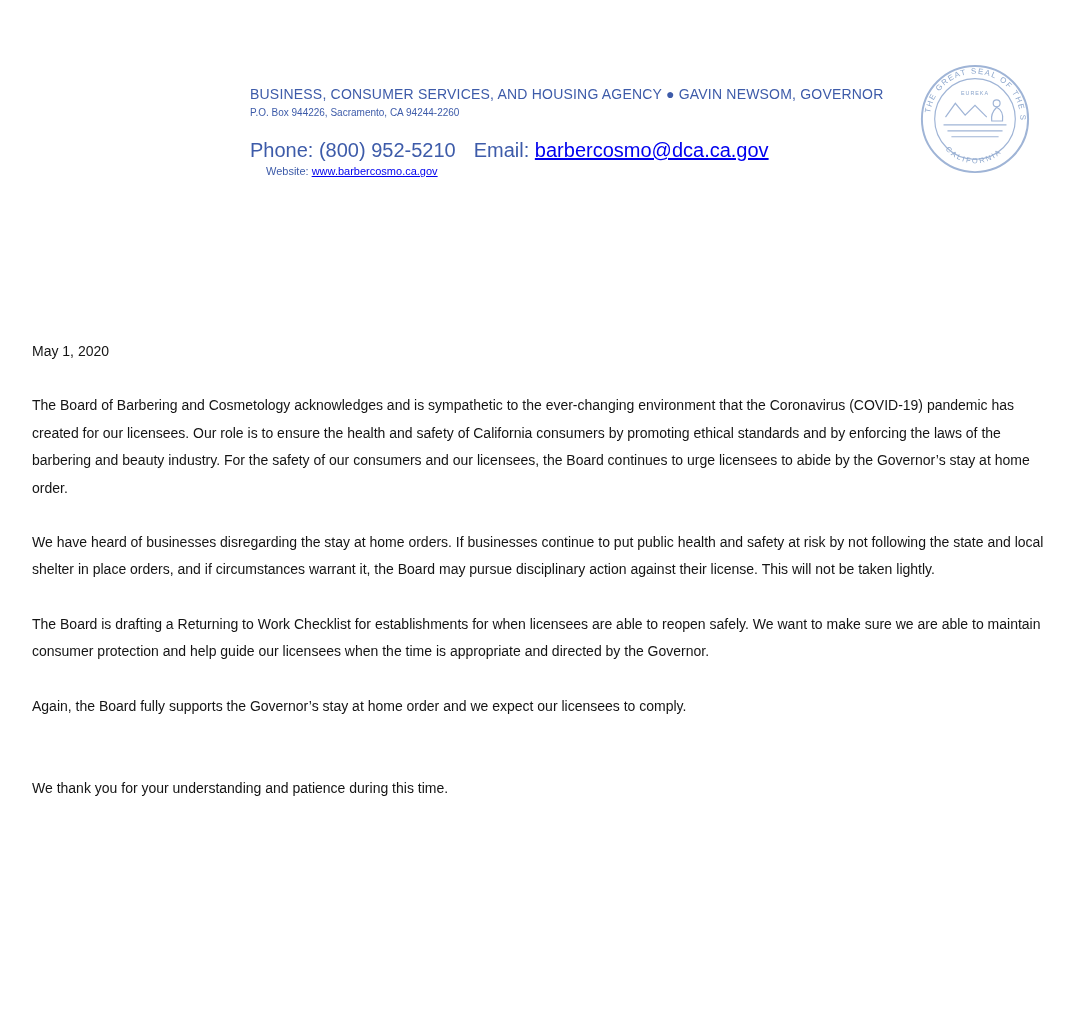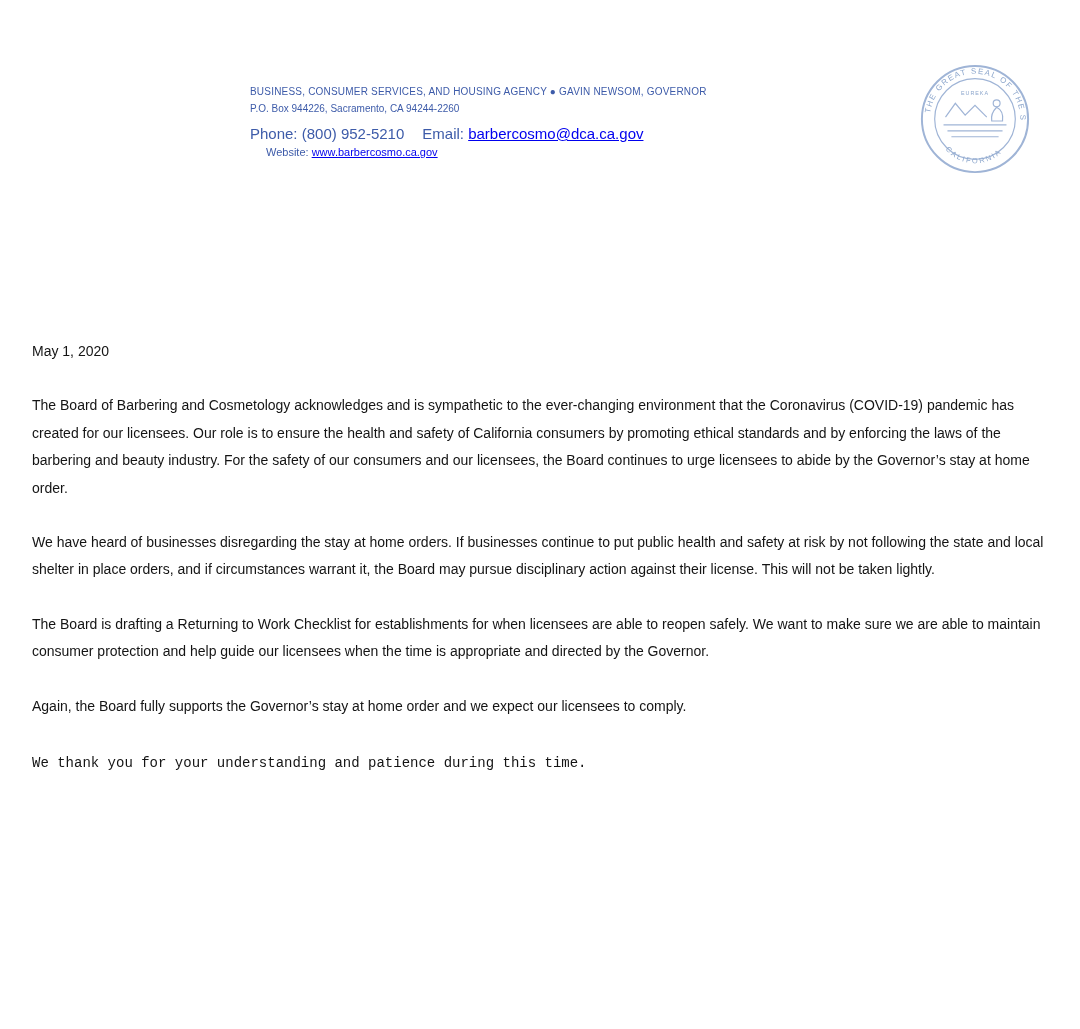--- a/index.html
+++ b/index.html
@@ -43,24 +43,24 @@
     white-space: nowrap;
   }
 
   .agency-block {
     position: absolute;
     left: 250px;
     top: 87px;
     color: #3d5ba9;
     line-height: 1;
   }
-  .agency-line   { font-size: 10px;  letter-spacing: 0.2px; }
+  .agency-line   { font-size: 14px;  letter-spacing: 0.2px; }
   .dept-line     { font-size: 11.5px; font-weight: bold; margin-top: 7px; letter-spacing: 0.2px; }
   .addr-line     { font-size: 10px; margin-top: 7px; }
-  .contact-line  { font-size: 15px; margin-top: 12px; }
+  .contact-line  { font-size: 20px; margin-top: 22px; }
   .website-line  { font-size: 11px; margin-top: 6px; margin-left: 16px; }
   .agency-block a {
     color: #0000ee;
     text-decoration: underline;
     cursor: pointer;
   }
   .email-gap { display: inline-block; width: 18px; }
 
   .seal {
     position: absolute;
@@ -75,21 +75,21 @@
     position: absolute;
     left: 32px;
     top: 338px;
     width: 1026px;
     font-size: 14px;
     line-height: 27.4px;
     color: #141414;
   }
   .date { margin-bottom: 27px; }
   .letter-body p.para { margin-bottom: 27px; }
-  .letter-body p.final { margin-top: 30px; margin-bottom: 0; font-family: Liberation Mono, monospace; }
+  .letter-body p.final { margin-top: 55px; margin-bottom: 0; }
 </style>
 </head>
 <body>
 
 <div class="page">
 
 
   <div class="agency-block">
     <div class="agency-line">BUSINESS, CONSUMER SERVICES, AND HOUSING AGENCY ● GAVIN NEWSOM, GOVERNOR</div>
     <div class="addr-line">P.O. Box 944226, Sacramento, CA 94244-2260</div>

